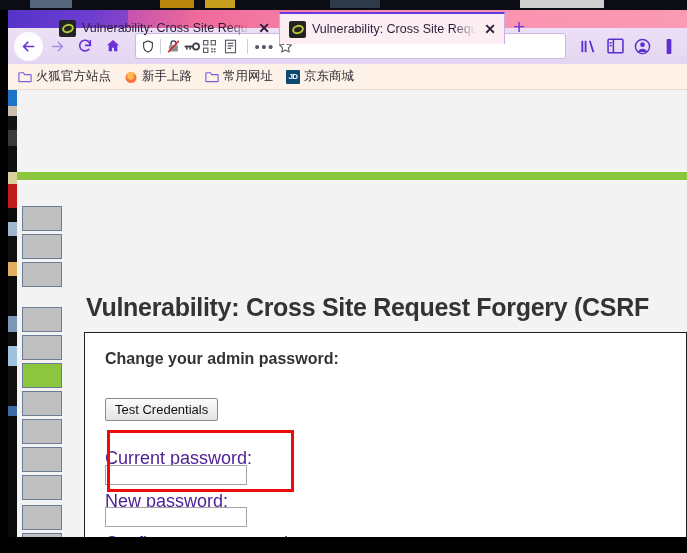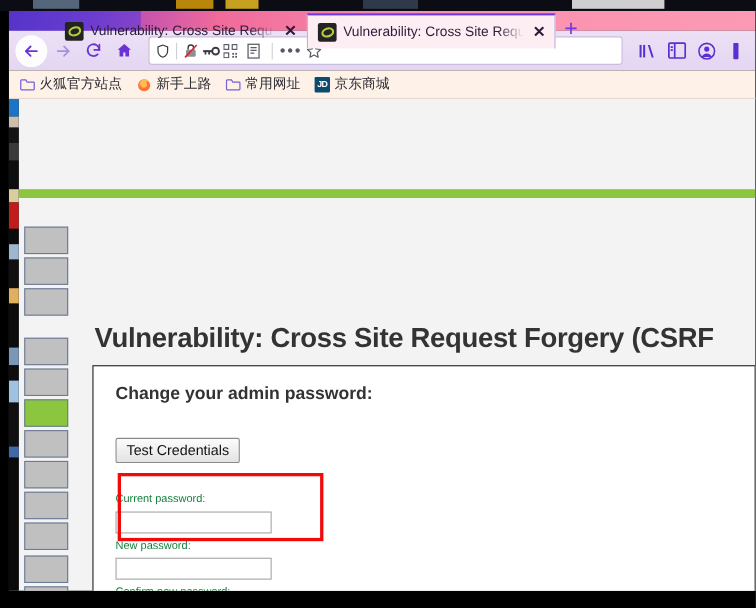--- a/index.html
+++ b/index.html
@@ -178,21 +178,21 @@
     font-size: 16px; font-weight: 700; color: #333;
   }
   .btn {
     background: linear-gradient(180deg,#fcfcfc 0%,#e3e3e3 100%);
     border: 1px solid #8a8a8a; border-radius: 2px;
     font-family: "Liberation Sans", sans-serif; font-size: 13px; color: #111;
     padding: 3px 9px; cursor: pointer;
   }
   .btn-test { position: absolute; left: 20px; top: 65px; }
   .fld-label {
-    position: absolute; left: 20px; font-size: 10px; color: #15803d;
+    position: absolute; left: 20px; font-size: 18px; color: #4c1d95;
   }
   .fld-input {
     position: absolute; left: 20px; width: 142px; height: 20px;
     background: #fff; border: 1px solid #a5a5a5;
   }
   .l-cur { top: 115px; }  .i-cur { top: 132px; }
   .l-new { top: 158px; }  .i-new { top: 174px; }
   .l-con { top: 200px; }
 
   .redbox {

